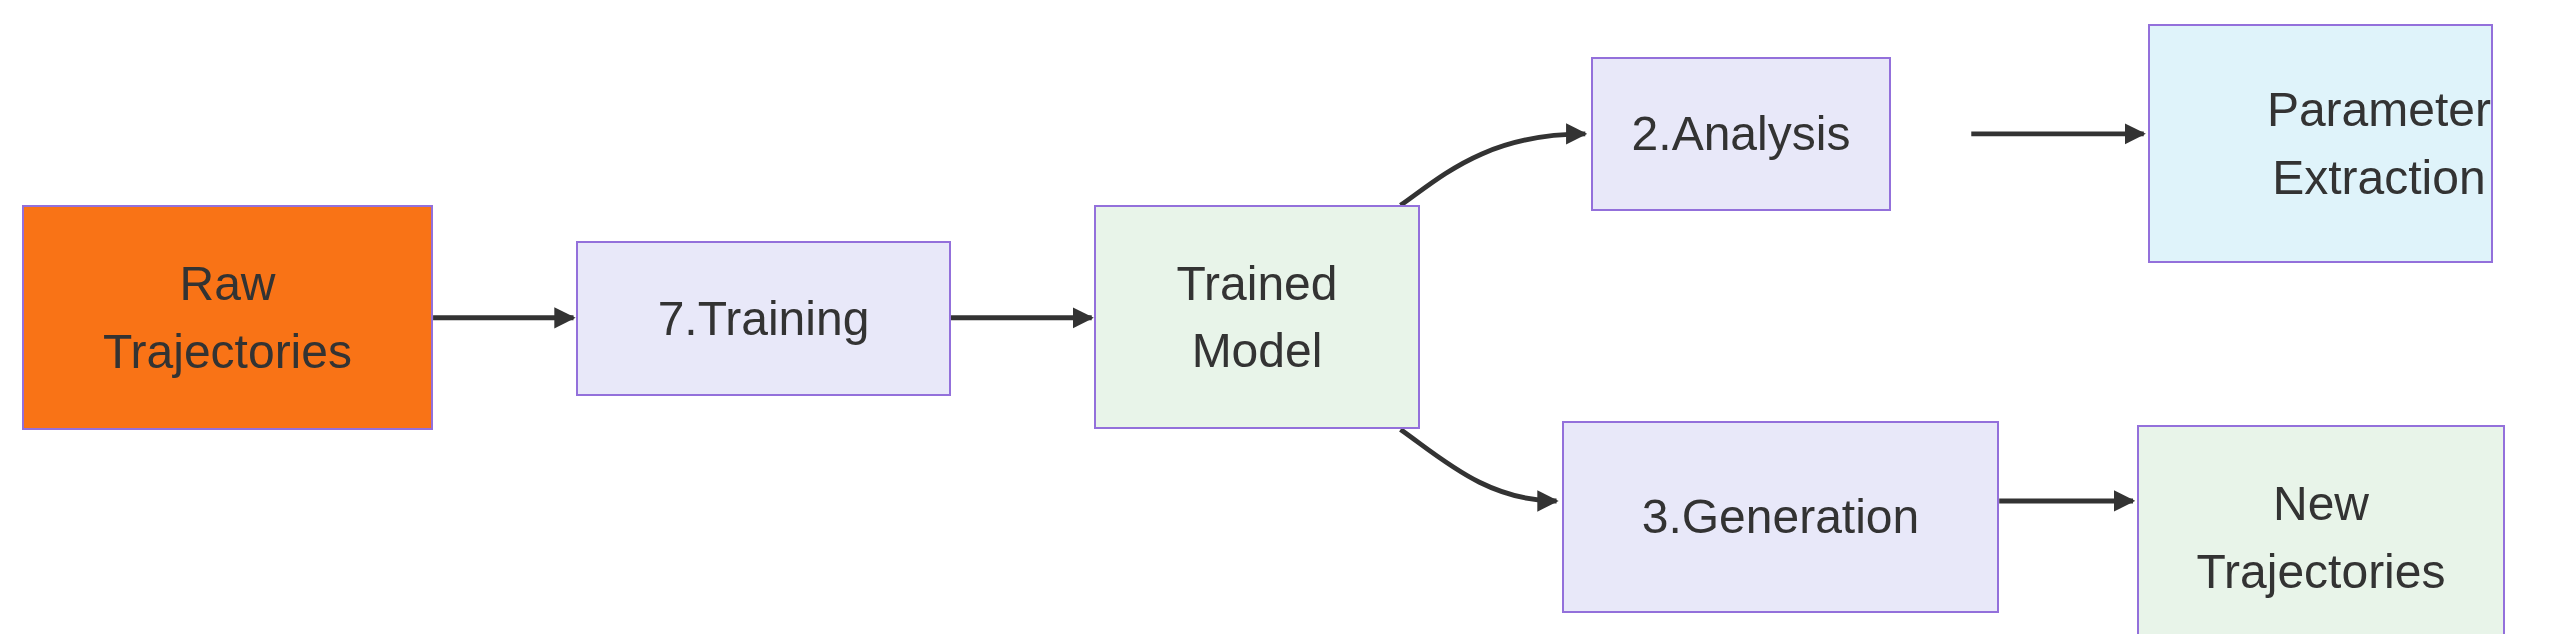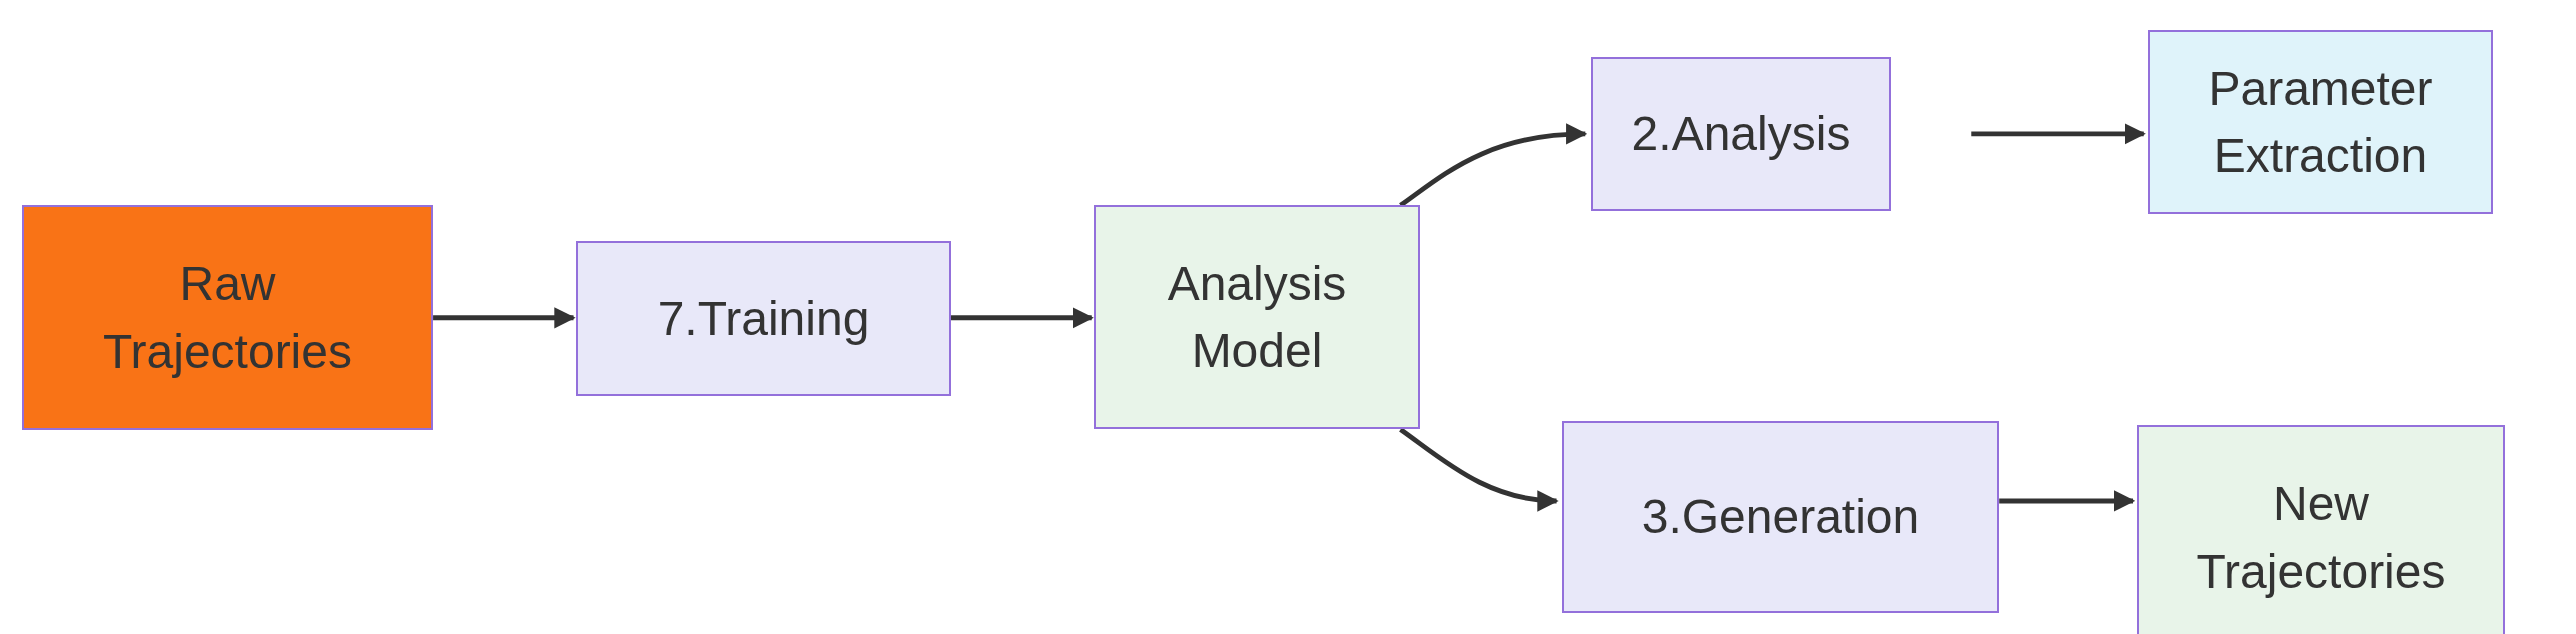--- a/index.html
+++ b/index.html
@@ -29,21 +29,21 @@
     white-space: pre-line;
     font-size: 48px;
     line-height: 1.4;
     color: #333333;
   }
   
   .n-raw      { left: 22px;   top: 205px; width: 411px; height: 225px; }
   .n-training { left: 576px;  top: 241px; width: 375px; height: 155px; }
   .n-trained  { left: 1094px; top: 205px; width: 326px; height: 224px; }
   .n-analysis { left: 1591px; top: 57px;  width: 300px; height: 154px; }
-  .n-pe       { left: 2148px; top: 30px;  width: 345px; height: 184px; }
+  .n-pe       { left: 2148px; top: 24px;  width: 345px; height: 239px; justify-content: flex-end; }
   .n-gen      { left: 1562px; top: 421px; width: 437px; height: 192px; }
   .n-nt       { left: 2137px; top: 389px; width: 368px; height: 225px; }
 </style>
 </head>
 <body>
 
 <div class="canvas">
 
   <svg class="edges" viewBox="0 0 3136 772" xmlns="http://www.w3.org/2000/svg" aria-hidden="true">
     <defs>
@@ -62,21 +62,21 @@
   <div class="node n-raw" style="background-color: #f97316;">
     <span class="node-label">Raw
 Trajectories</span>
   </div>
 
   <div class="node n-training" style="background-color: rgb(232, 232, 249);">
     <span class="node-label">7.Training</span>
   </div>
 
   <div class="node n-trained" style="background-color: rgb(232, 244, 233);">
-    <span class="node-label">Analysis
+    <span class="node-label">Trained
 Model</span>
   </div>
 
   <div class="node n-analysis" style="background-color: rgb(232, 232, 249);">
     <span class="node-label">2.Analysis</span>
   </div>
 
   <div class="node n-pe" style="background-color: rgb(223, 243, 250);">
     <span class="node-label">Parameter
 Extraction</span>

